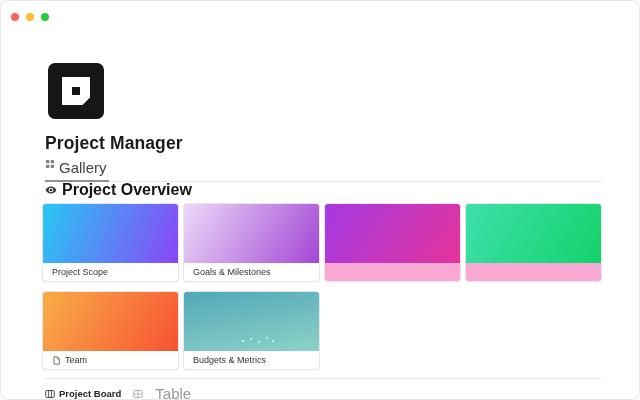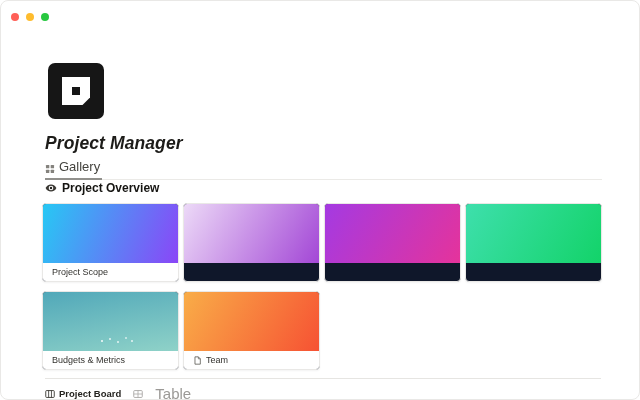--- a/index.html
+++ b/index.html
@@ -14,44 +14,44 @@
   .dot { width:8px; height:8px; border-radius:50%; }
   .dot.red{ background:#ff5f57; } .dot.yellow{ background:#febc2e; } .dot.green{ background:#28c840; }
   
   .logo {
     position:absolute; left:47px; top:62px; width:56px; height:56px;
     background:#161616; border-radius:7px; display:flex; align-items:center; justify-content:center;
   }
   
   .page-title {
     position:absolute; left:44px; top:132px; font-size:17.5px; font-weight:700;
-    color:#1d1c19; letter-spacing:.1px;font-style:italic;
+    color:#1d1c19; letter-spacing:.1px;
   }
   
   .tabbar {
     position:absolute; left:44px; top:156px; width:557px;
     display:flex; align-items:flex-end; border-bottom:1px solid #ebeae7;
   }
   .tab {
-    display:inline-flex; align-items:flex-end; gap:4px; padding:2px 2px 4px 0;
+    display:inline-flex; align-items:flex-start; gap:4px; padding:2px 2px 4px 0;
     border-bottom:2px solid #91908c; margin-bottom:-1px;
-    font-size:13px; font-weight:500; color:#45443f;
+    font-size:15px; font-weight:500; color:#45443f;
   }
   
   .section-header {
     position:absolute; left:44px; top:180px; display:flex; align-items:center; gap:5px;
   }
-  .section-header .label { font-size:12px; font-weight:700; color:#161512; }
+  .section-header .label { font-size:16px; font-weight:700; color:#161512; }
   
   .grid {
     position:absolute; left:41px; top:202px; width:560px;
     display:grid; grid-template-columns:repeat(4,137px); gap:9px 4px;
   }
   .card {
-    width:137px; height:79px; background:#0f172a; border:1px solid #e9e8e6; border-radius:4px;
+    width:137px; height:79px; background:#f9a8d4; border:1px solid #e9e8e6; border-radius:4px;
     overflow:hidden; box-shadow:0 1px 2px rgba(15,15,15,0.05); cursor:pointer;
     display:flex; flex-direction:column;
   }
   .card-cover { width:100%; height:59px; }
   .card-cover.speckled {
     position:relative;
   }
   .card-cover.speckled::after {
     content:""; position:absolute; left:55px; top:44px; width:40px; height:10px;
     background:
@@ -121,43 +121,46 @@
 
   <div class="grid">
     <div class="card">
       <div class="card-cover" style="background: linear-gradient(110deg, rgb(39, 200, 244), rgb(138, 70, 247));"></div>
       <div class="card-label">
         <span>Project Scope</span>
       </div>
     </div>
     <div class="card">
       <div class="card-cover" style="background: linear-gradient(120deg, rgb(236, 217, 247), rgb(163, 71, 214));"></div>
+      <div class="card-label">
+        <span>Goals &amp; Milestones</span>
+      </div>
     </div>
     <div class="card">
       <div class="card-cover" style="background: linear-gradient(120deg, rgb(164, 58, 226), rgb(229, 51, 155));"></div>
     </div>
     <div class="card">
       <div class="card-cover" style="background: linear-gradient(120deg, rgb(62, 223, 172), rgb(19, 211, 105));"></div>
-    </div>
-    <div class="card">
-      <div class="card-cover speckled" style="background: linear-gradient(170deg, rgb(81, 168, 185), rgb(143, 210, 200));"></div>
-      <div class="card-label">
-        <span>Budgets &amp; Metrics</span>
-      </div>
     </div>
     <div class="card">
       <div class="card-cover" style="background: linear-gradient(120deg, rgb(249, 173, 72), rgb(246, 82, 51));"></div>
       <div class="card-label">
         <span class="icon">
           <svg width="9" height="9" viewBox="0 0 16 16">
             <path d="M3.5 1.5 H9.5 L13 5 V14.5 H3.5 Z" fill="none" stroke="#57554f" stroke-width="1.4"></path>
             <path d="M9.5 1.5 V5 H13" fill="none" stroke="#57554f" stroke-width="1.2"></path>
           </svg>
         </span>
         <span>Team</span>
+      </div>
+    </div>
+    <div class="card">
+      <div class="card-cover speckled" style="background: linear-gradient(170deg, rgb(81, 168, 185), rgb(143, 210, 200));"></div>
+      <div class="card-label">
+        <span>Budgets &amp; Metrics</span>
       </div>
     </div>
   </div>
 
   <div class="divider"></div>
 
   <div class="footer-row">
     <div class="board-title">
       <span class="icon">
         <svg width="10" height="10" viewBox="0 0 16 16">

